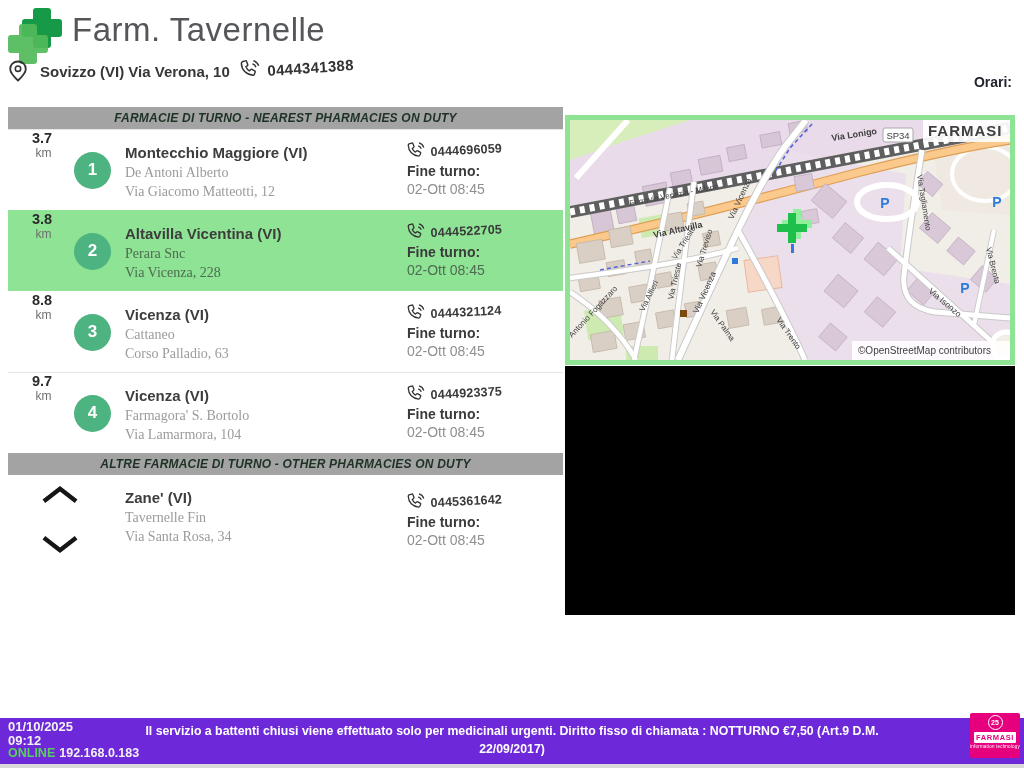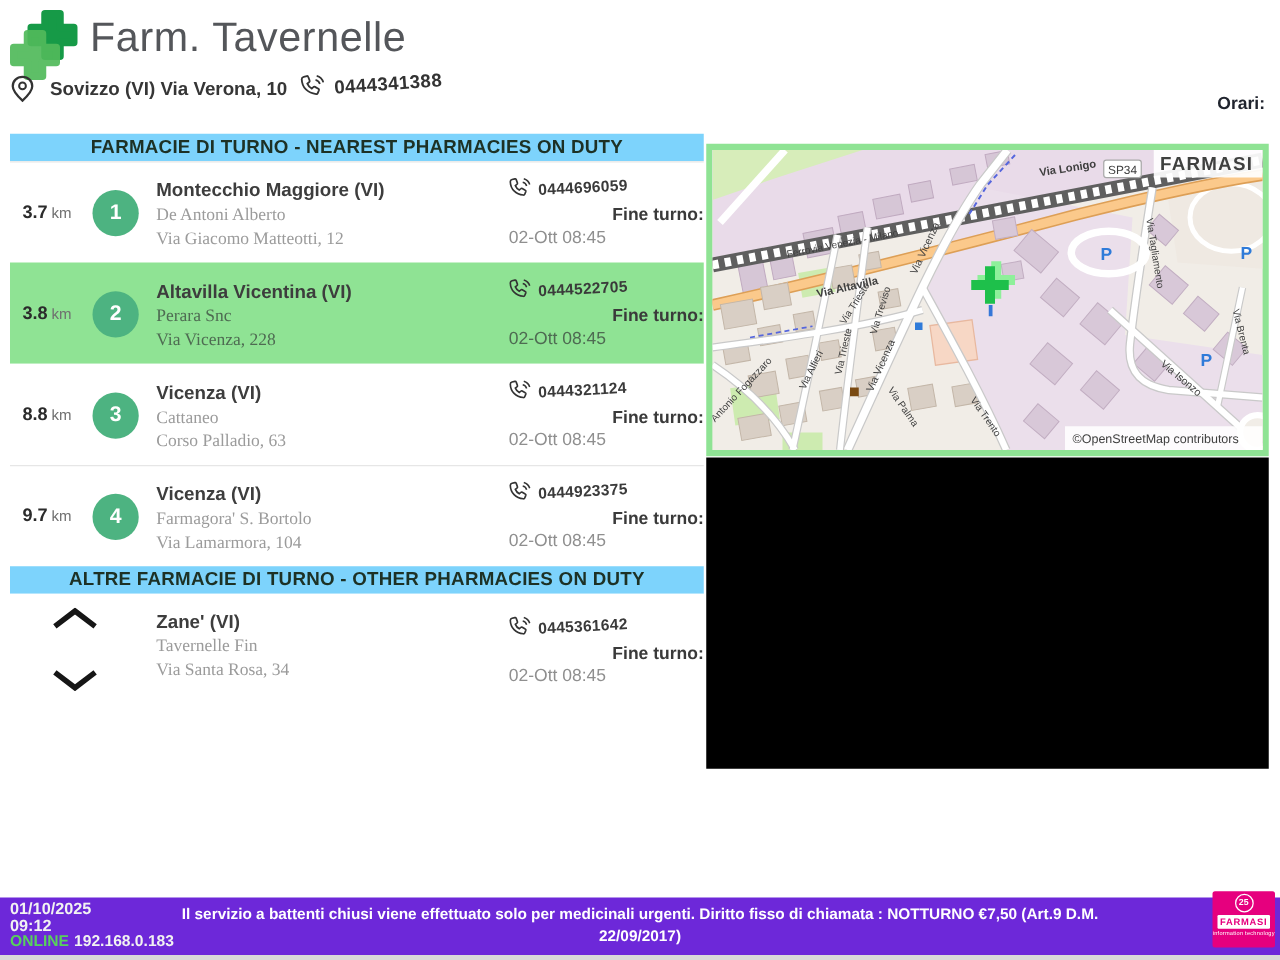--- a/index.html
+++ b/index.html
@@ -10,38 +10,38 @@
   .logo-cross { position:absolute; left:8px; top:5px; }
   .app-title { position:absolute; left:72px; top:11px; font-size:33px; font-weight:300; color:#54565a; letter-spacing:.5px; }
   .addr-row { position:absolute; left:8px; top:60px; display:flex; align-items:center; }
   .addr-text { margin-left:12px; font-size:15px; font-weight:700; color:#363636; }
   .phone-row { position:absolute; left:240px; top:59px; display:flex; align-items:flex-start; }
   .phone-row .hdr-phone { margin-left:8px; font-size:15px; font-weight:700; color:#333; transform:rotate(-4deg); transform-origin:left bottom; margin-top:3px; letter-spacing:.3px; }
   .orari { position:absolute; right:12px; top:74px; font-size:14px; font-weight:700; color:#20242e; }
 
   
   .panel { position:absolute; left:8px; top:107px; width:555px; }
-  .green-bar { height:22px; line-height:22px; background:#7dd3fc; text-align:center; font-size:15px; font-weight:700; color:#1d3125; letter-spacing:.2px; }
+  .green-bar { height:22px; line-height:22px; background:#a3a3a3; text-align:center; font-size:12px; font-weight:700; color:#1d3125; letter-spacing:.2px;font-style:italic; }
   .row { display:flex; height:81px; border-top:1px solid #e6e6e6; background:#fff; }
   .row:first-of-type { border-top:none; }
   .row.highlight { background:#8fe394; border-top-color:transparent; }
   .row.highlight + .row { border-top-color:transparent; }
-  .dist { width:58px; padding-left:10px; display:flex; align-items:center; white-space:nowrap; }
+  .dist { width:58px; padding-left:10px; display:flex; align-items:center; white-space:nowrap;flex-direction:column; }
   .dist-num { font-size:14.5px; font-weight:700; color:#2b2b2b; }
   .dist-unit { font-size:12px; color:#6f6f6f; margin-left:3px; }
   .badge-wrap { width:37px; margin-left:8px; display:flex; align-items:center; }
   .badge { width:37px; height:37px; border-radius:50%; background:#4db381; color:#fff; font-size:17px; font-weight:700; display:flex; align-items:center; justify-content:center; }
   .info { margin-left:14px; width:282px; padding-top:13px; }
   .city { font-size:15px; font-weight:700; color:#3d3d3d; line-height:20px; }
   .sub { font-size:14px; color:#9b9b9b; line-height:19px;font-family:Liberation Serif, serif; }
   .highlight .sub { color:#4e6b52; }
   .contact { flex:1; padding-top:11px; }
   .phone-line { display:flex; align-items:flex-start; }
   .row-phone { margin-left:6px; margin-top:4px; font-size:12.5px; font-weight:700; color:#3a3a3a; transform:rotate(-3deg); transform-origin:left bottom; letter-spacing:.2px; }
-  .ft-label { font-size:14px; font-weight:700; color:#3a3a3a; margin-top:4px;text-align:right; }
+  .ft-label { font-size:14px; font-weight:700; color:#3a3a3a; margin-top:4px; }
   .ft-time { font-size:14px; color:#8f8f8f; margin-top:2px; }
   .highlight .ft-time { color:#4e6b52; }
   .other-row { display:flex; height:90px; background:#fff; }
   .chev-col { width:103px; display:flex; flex-direction:column; justify-content:space-between; align-items:center; padding:11px 0 12px 0; }
   .chev-btn { background:none; border:none; cursor:pointer; line-height:0; padding:0; }
 
   
   .map-frame { position:absolute; left:565px; top:115px; width:450px; height:250px; background:#8fe394; padding:5px; }
   .map-frame svg { display:block; background:#f1ede7; }
   .black-panel { position:absolute; left:565px; top:366px; width:450px; height:249px; background:#000; }

